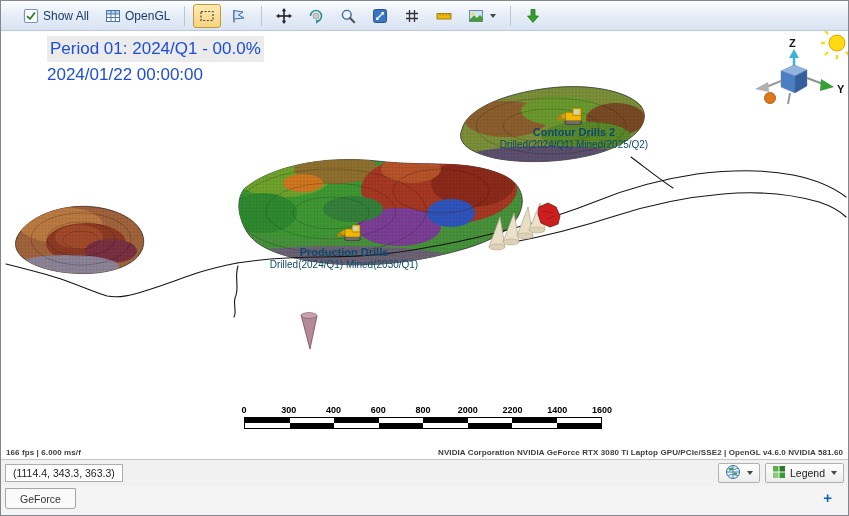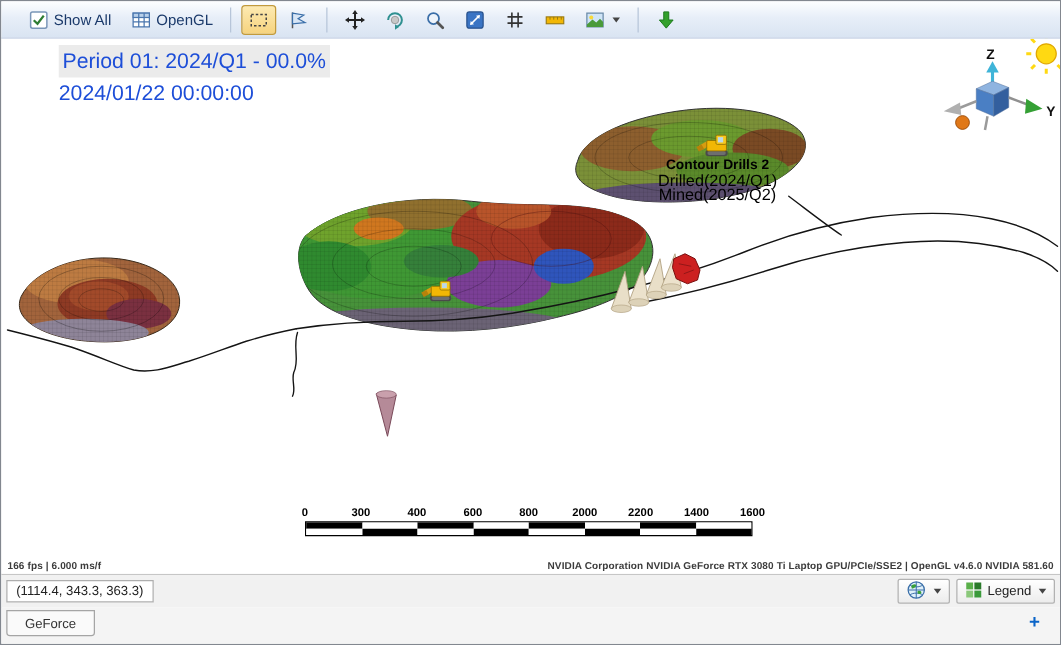--- a/index.html
+++ b/index.html
@@ -14,23 +14,23 @@
   .tb-btn.active{background:linear-gradient(#fdeab2,#f8d higherd885);background:linear-gradient(#fdeab2,#f6d37e);border-color:#c29a3c;}
   .tb-btn svg{display:block;}
   .sep{width:1px;height:20px;background:#b7c5d9;margin:0 4px;}
   .caret{width:0;height:0;border-left:3.5px solid transparent;border-right:3.5px solid transparent;border-top:4px solid #444;margin-left:2px;}
 
   
   .viewport{position:relative;width:847px;height:428px;background:#ffffff;overflow:hidden;}
   .scene{position:absolute;left:0;top:0;}
   .period{position:absolute;top:5px;left:10px;z-index:5;font-size:17px;line-height:26px;color:#1d4ed8;margin-left:36px;}
   .period .l1{background:#ebebeb;padding:0 3px;display:inline-block;}
-  .mlabel{position:absolute;z-index:4;text-align:center;color:#000000;}
+  .mlabel{position:absolute;z-index:4;text-align:center;color:#0c4a6e;}
   .mlabel .t{font-weight:bold;font-size:11px;line-height:13px;}
-  .mlabel .s{font-size:13px;line-height:11px;}
+  .mlabel .s{font-size:10px;line-height:11px;}
   .lbl-contour{left:478px;top:95px;width:190px;}
   .lbl-production{left:248px;top:215px;width:190px;}
 
   
   .scalebar{position:absolute;left:243px;top:374px;width:358px;z-index:4;}
   .ticks{position:relative;height:12px;font-size:9px;font-weight:bold;color:#000;}
   .ticks span{position:absolute;transform:translateX(-50%);}
   .bar{border:1px solid #000;height:10px;}
   .row{display:flex;height:5px;}
   .seg{flex:1;}
@@ -323,20 +323,24 @@
 
     <div class="period">
       <div class="l1">Period 01: 2024/Q1 - 00.0%</div>
       <div class="l2">2024/01/22 00:00:00</div>
     </div>
 
     <div class="mlabel lbl-contour">
       <div class="t">Contour Drills 2</div>
       <div class="s">Drilled(2024/Q1) Mined(2025/Q2)</div>
     </div>
+    <div class="mlabel lbl-production">
+      <div class="t">Production Drills</div>
+      <div class="s">Drilled(2024/Q1) Mined(2030/Q1)</div>
+    </div>
 
     <div class="scalebar">
       <div class="ticks">
         <span style="left:0%">0</span>
         <span style="left:12.5%">300</span>
         <span style="left:25%">400</span>
         <span style="left:37.5%">600</span>
         <span style="left:50%">800</span>
         <span style="left:62.5%">2000</span>
         <span style="left:75%">2200</span>

